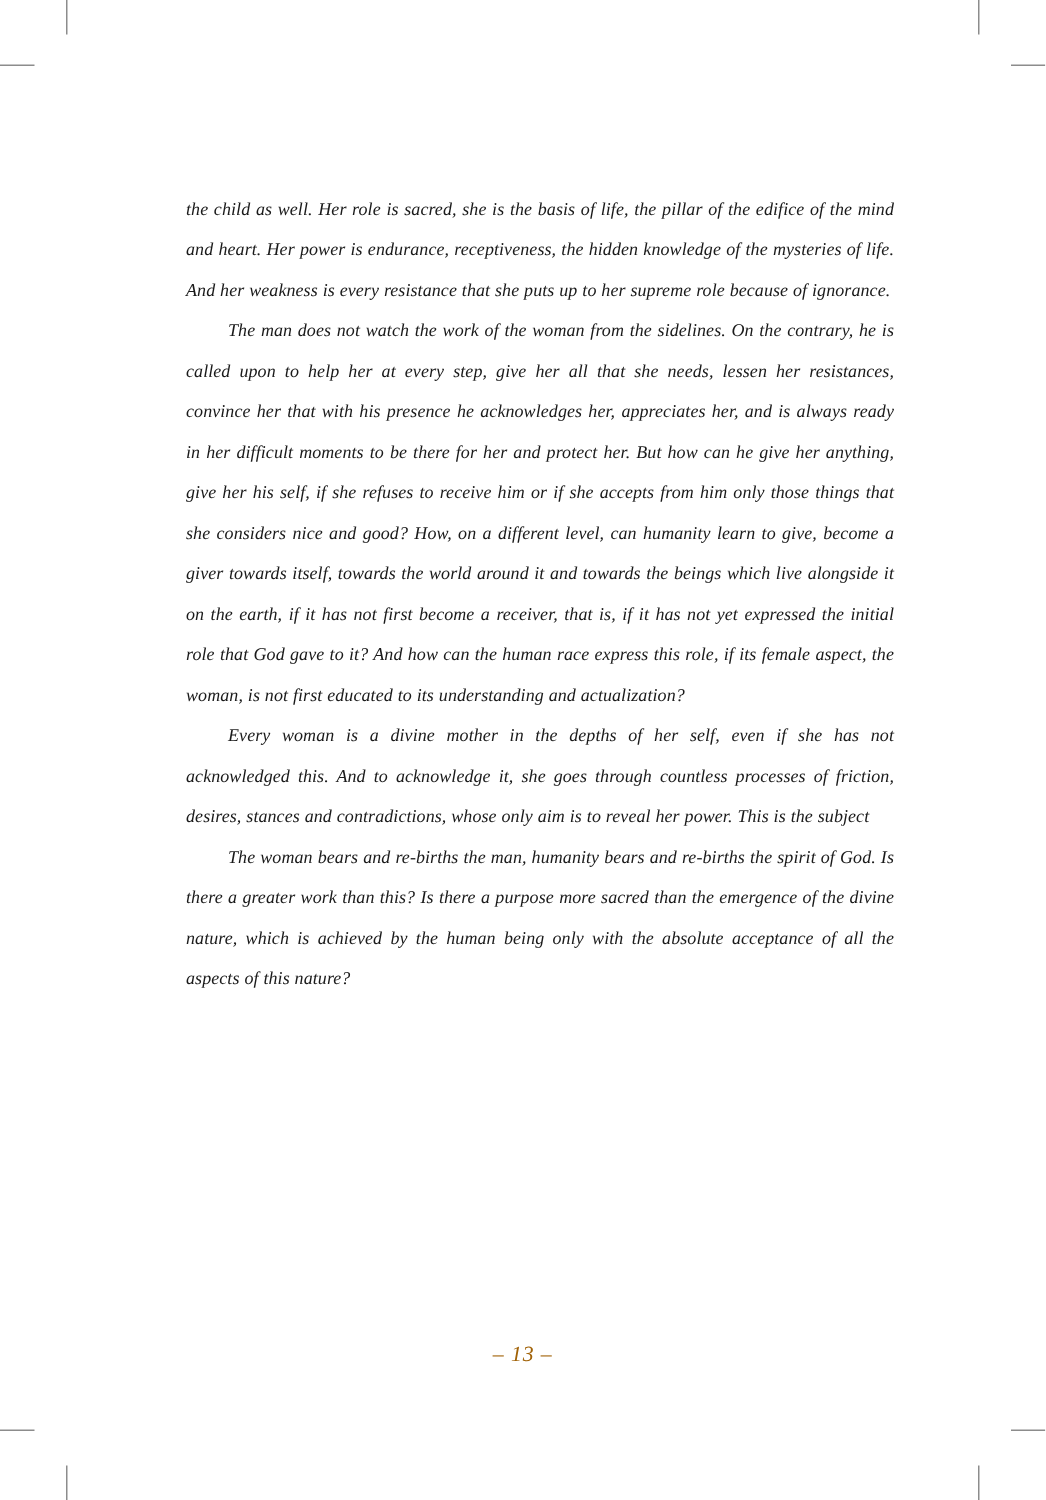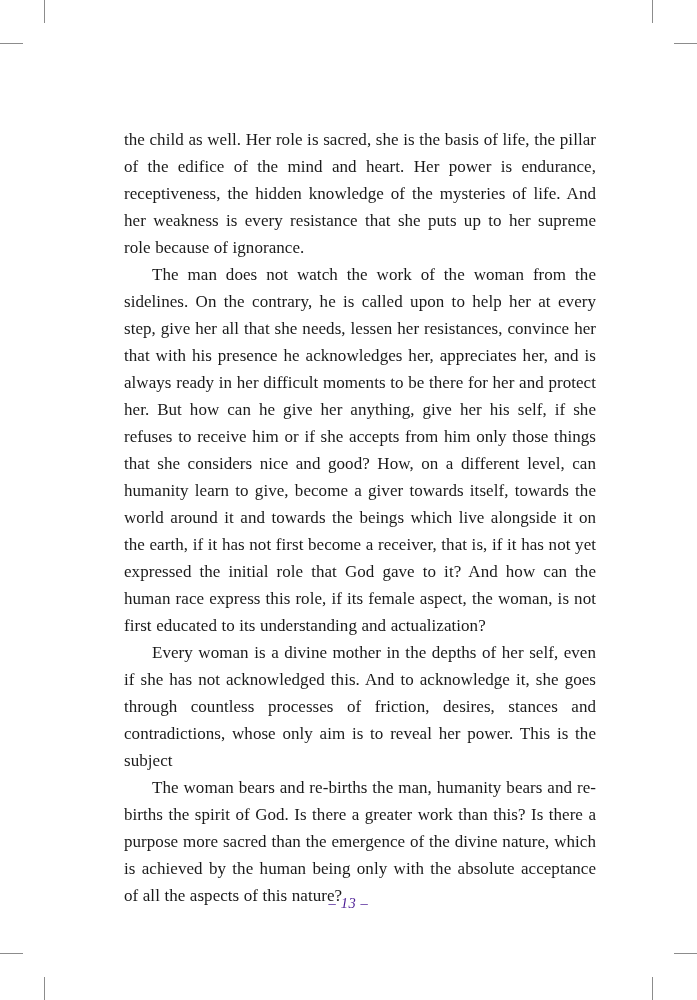--- a/index.html
+++ b/index.html
@@ -41,21 +41,22 @@
   
   .textblock {
     position: absolute;
     left: 124px;
     top: 126px;
     width: 472px;
   }
 
   .para {
     margin: 0;
-    font-size: 17px;
+    font-style: italic;
+    font-size: 12px;
     line-height: 27px;
     text-align: justify;
     text-justify: inter-word;
     letter-spacing: 0.05px;
     word-spacing: 0.2px;
     -webkit-hyphens: manual;
     hyphens: manual;
   }
   .para + .para {
     text-indent: 28px;
@@ -65,21 +66,21 @@
   
   .folio {
     position: absolute;
     left: 0;
     right: 0;
     top: 895px;
     text-align: center;
     font-style: italic;
     font-size: 14.5px;
     letter-spacing: 0.6px;
-    color: #4c1d95;
+    color: #a16207;
   }
 </style>
 </head>
 <body>
 
 <div class="page">
 
   <div class="crop crop-v crop-tl-v"></div>
   <div class="crop crop-h crop-tl-h"></div>
   <div class="crop crop-v crop-tr-v"></div>

